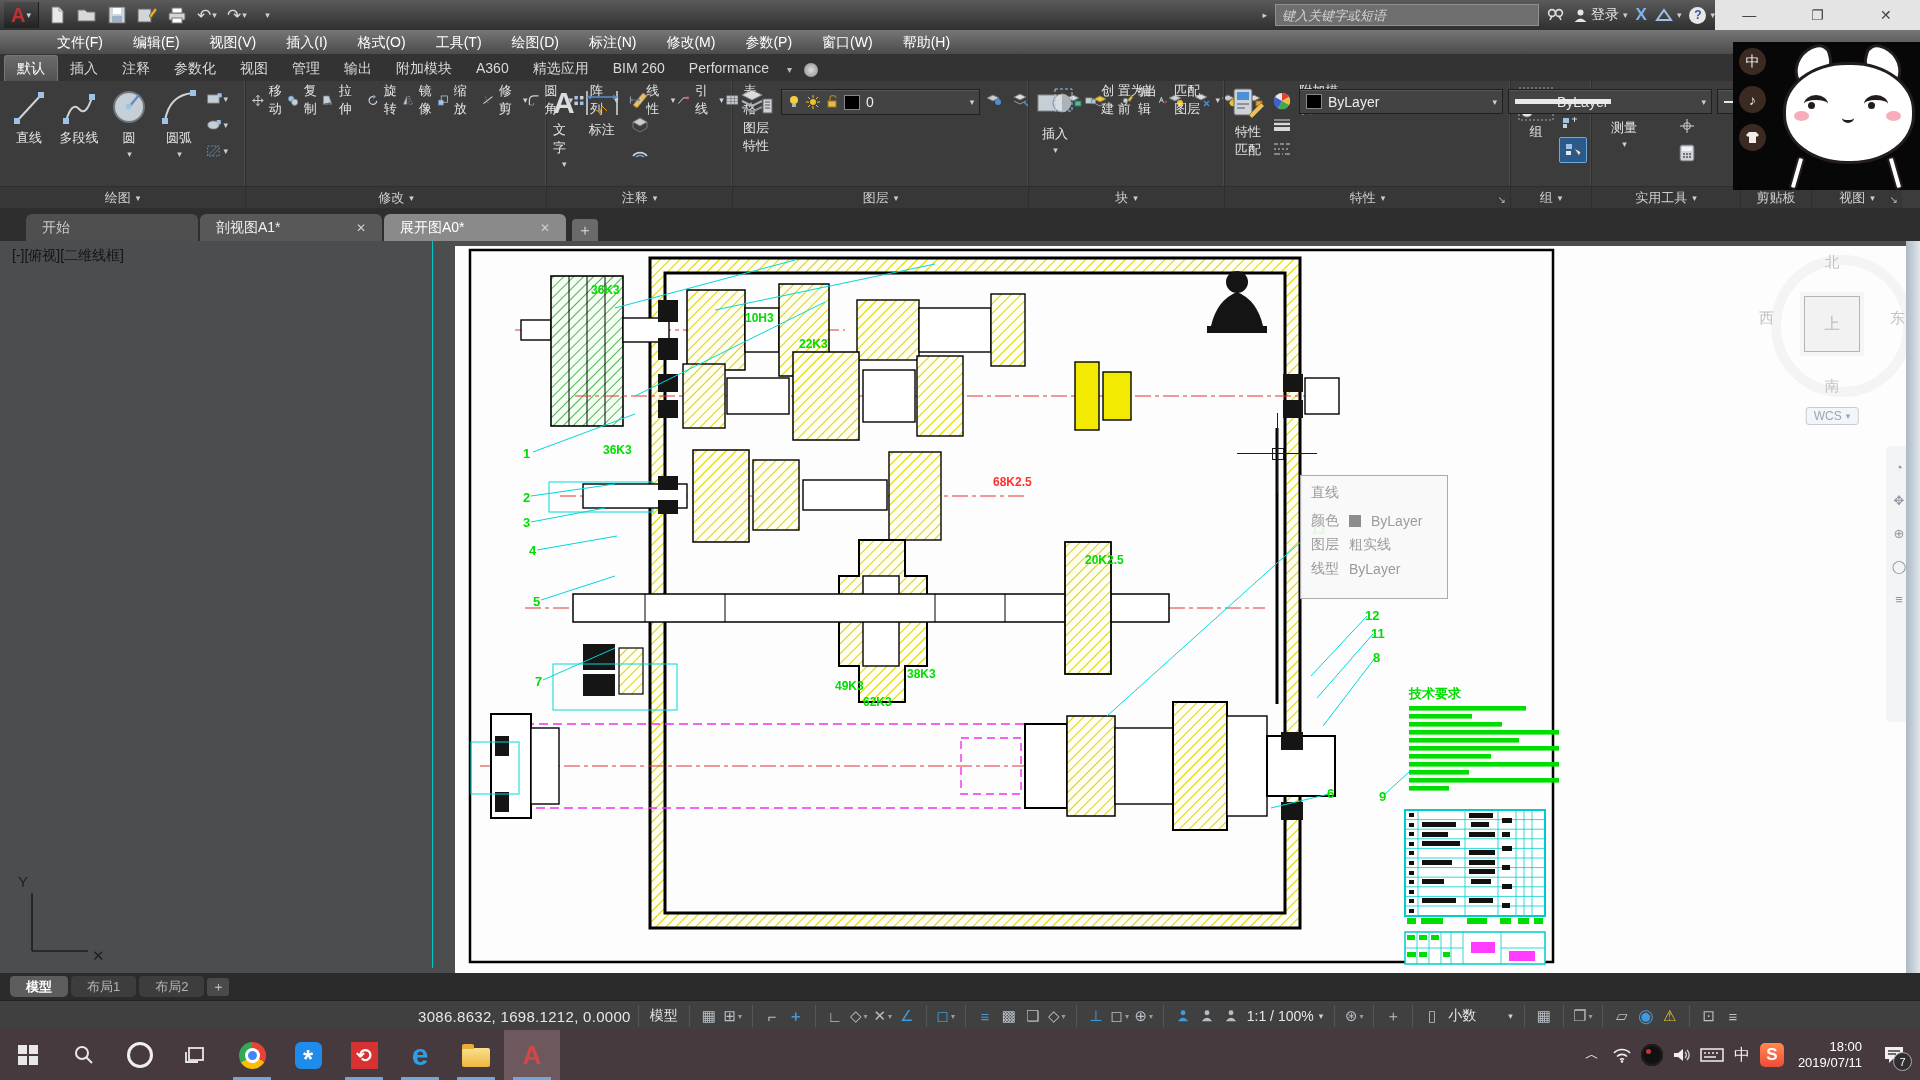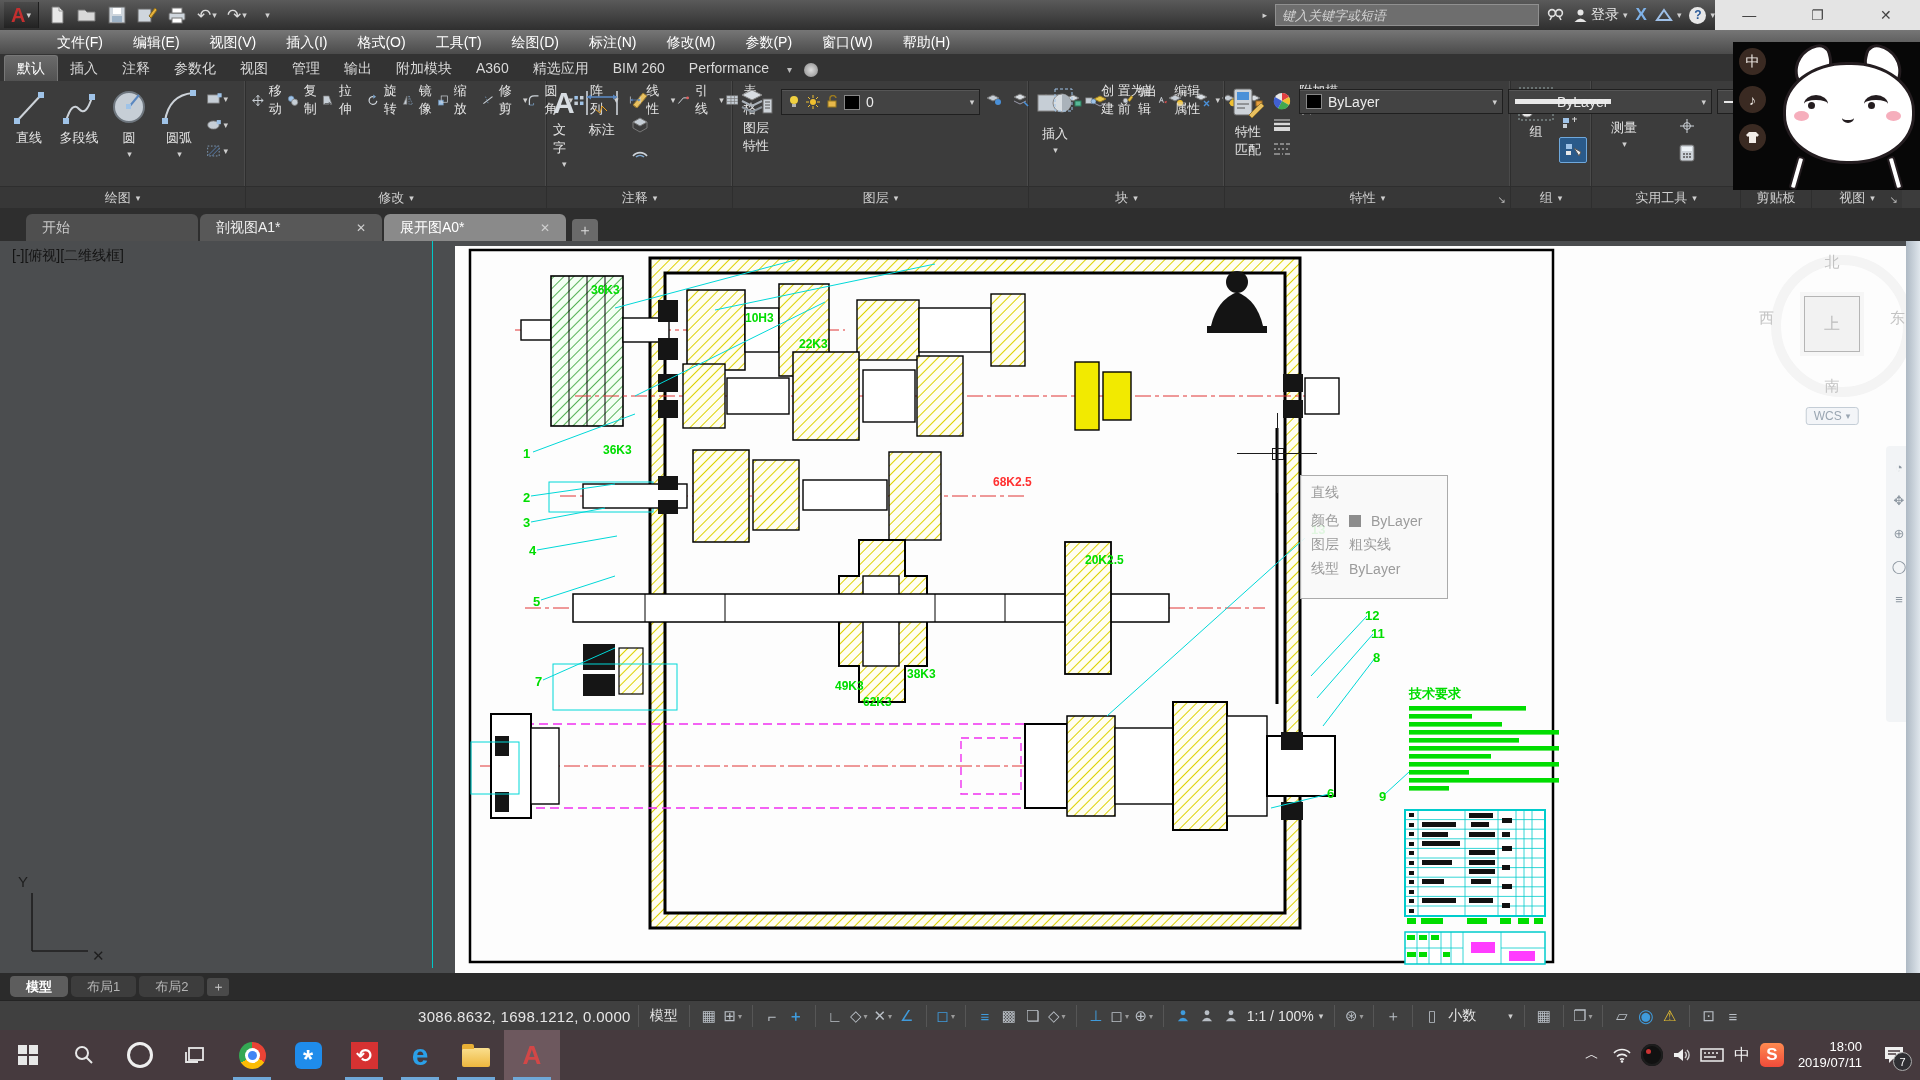--- a/index.html
+++ b/index.html
@@ -624,21 +624,21 @@
                 <circle cx="5" cy="8" r="3.4" fill="#c6ced6" stroke="#777"></circle>
                 <path d="M8 7 L13 1 l2.4 2 L11 9 z" fill="#e8c040" stroke="#9a7a20"></path>
               </svg>
               <span>编辑</span>
             </div>
           <div class="srow">
               <svg width="16" height="14" viewBox="0 0 16 14">
                 <path d="M2 11 l3 -8 3 8 M3.4 8 h3.4" stroke="#cdd3d9" fill="none" stroke-width="1.4"></path>
                 <path d="M9 10 l3 2 1 -4" fill="#e05050"></path>
               </svg>
-              <span>编辑属性</span>
+              <span>匹配图层</span>
               <span class="dd">▾</span>
             </div>
         </div>
       </div>
       <div class="plabel">
           <span>块</span>
           <span class="dd">▾</span>
         </div>
     </div>
 

